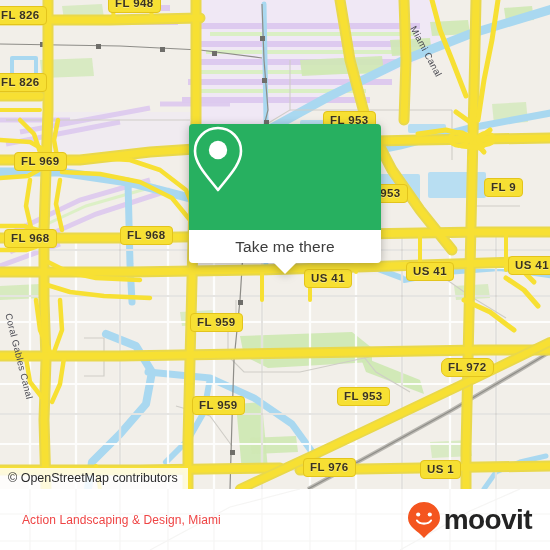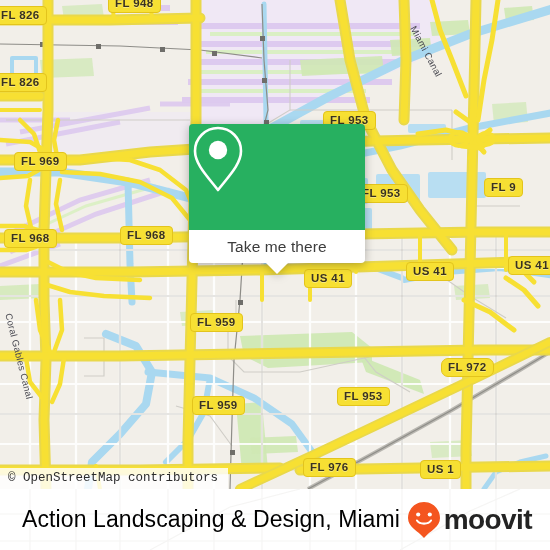--- a/index.html
+++ b/index.html
@@ -44,28 +44,27 @@
   }
 
   
   #attrib {
     position:absolute; left:0; bottom:0;
     background:rgba(255,255,255,.82);
     color:#2b2b2b;
     font-size:12.5px;
     padding:3px 10px 4px 8px;
     white-space:nowrap;
-    font-family:Liberation Mono, monospace;
   }
 
   
   #popup {
     position:absolute;
     left:189px; top:124px;
-    width:176px;
+    width:192px;
     filter:drop-shadow(0 2px 5px rgba(0,0,0,.28));
   }
   #popup .head {
     height:106px;
     background:#27b060;
     border-radius:4px 4px 0 0;
     display:flex; align-items:center; justify-content:center;
   }
   #popup .foot {
     height:33px;
@@ -95,22 +94,22 @@
     display:flex; align-items:center; justify-content:space-between;
     padding:0 18px 0 22px;
     overflow:hidden;
   }
   #bottombar .ghost {
     position:absolute; left:0; top:0; width:550px; height:61px;
     opacity:.20; pointer-events:none;
   }
   #placename {
     position:relative;
-    font-size:23px;
-    color:#000000;
+    font-size:12px;
+    color:#ef4444;
     letter-spacing:.1px;
     z-index:2;
   }
   #logo { position:relative; display:flex; align-items:center; gap:3px; z-index:2; }
   #logo .word {
     font-size:28px;
     color:#232323;
     font-weight:bold;
     letter-spacing:-.6px;
     line-height:30px;

